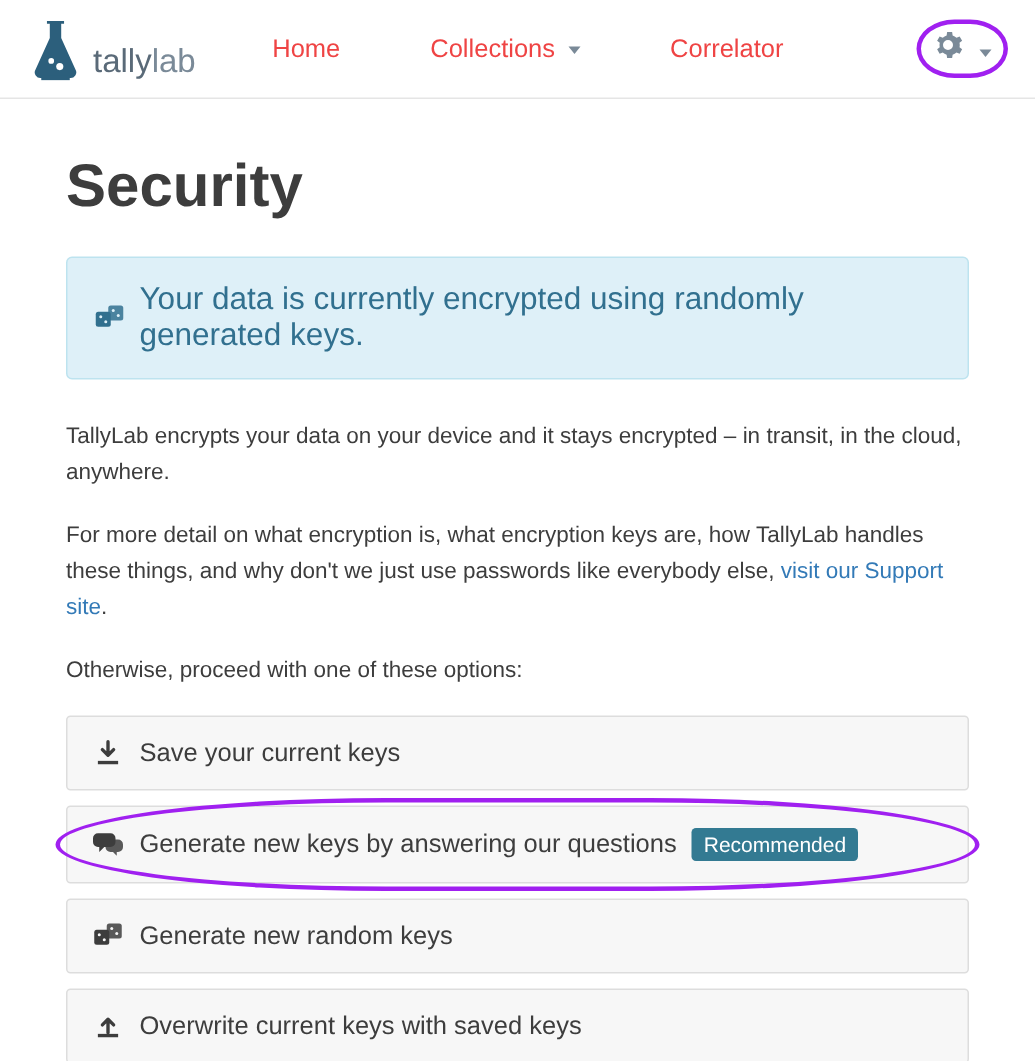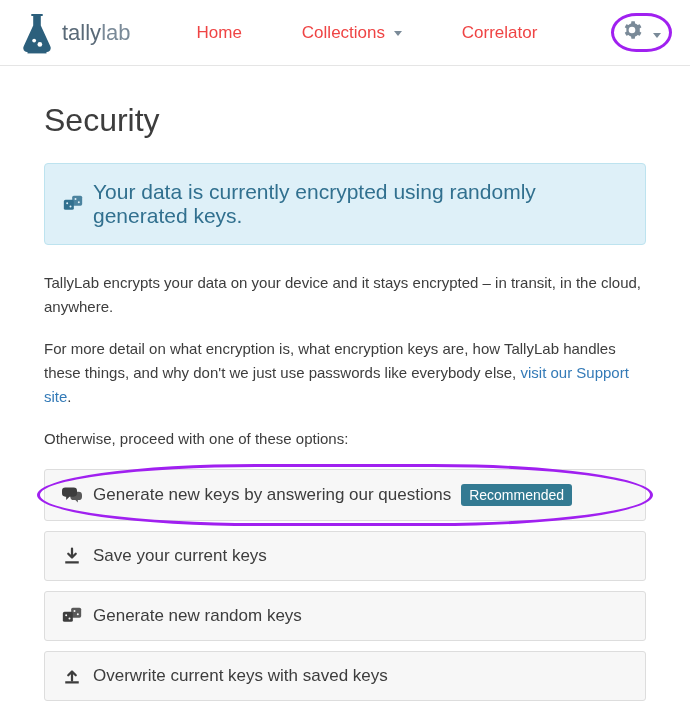--- a/index.html
+++ b/index.html
@@ -11,22 +11,22 @@
   }
   .navbar {
     display: flex;
     align-items: center;
     padding: 8px 18px;
     border-bottom: 1px solid #e5e5e5;
     height: 66px;
   }
   .logo {
     display: flex;
-    align-items: center;
-    margin-right: 32px;
+    align-items: flex-end;
+    margin-right: 17px;
   }
   .logo svg { width: 38px; height: 42px; }
   .logo-text {
     font-size: 22px;
     color: #5a6a78;
     margin-left: 6px;
   }
   .logo-text .bold { font-weight: 400; }
   .logo-text .light { font-weight: 300; color: #7a8a98; }
   .nav-links { display:flex; align-items:center; gap: 26px; flex:1;}
@@ -47,22 +47,22 @@
   }
   .gear-wrap {
     position: relative;
     padding: 4px 8px;
     border: 3px solid #a020f0;
     border-radius: 50% / 60%;
   }
   .gear-wrap .caret { margin-left:6px; }
   .content { padding: 24px 44px 40px 44px; }
   .page-title {
-    font-size: 32px;
-    font-weight: 400;
+    font-size: 40px;
+    font-weight: 700;
     color: #3d3d3d;
     margin: 12px 0 24px 0;
   }
   .alert {
     background: #def0f8;
     border: 1px solid #bde3ef;
     border-radius: 4px;
     padding: 16px 18px;
     color: #31708f;
     font-size: 21px;
@@ -157,39 +157,39 @@
 
   <p class="para">
     <span>For more detail on what encryption is, what encryption keys are, how TallyLab handles these things, and why don't we just use passwords like everybody else, </span><a href="#">visit our Support site</a><span>.</span>
   </p>
 
   <p class="para">Otherwise, proceed with one of these options:</p>
 
   <div class="panel-group">
 
     <div class="panel">
+      <span class="picon">
+        <svg width="18" height="18" viewBox="0 0 24 24">
+          <path fill="#3d3d3d" d="M12 2v12m0 0l-5-5m5 5l5-5" stroke="#3d3d3d" stroke-width="3" stroke-linecap="round"></path>
+          <rect x="3" y="19" width="18" height="3" fill="#3d3d3d"></rect>
+        </svg>
+      </span>
+      <span>Save your current keys</span>
+    </div>
+
+    <div class="panel">
       <span class="highlight-ellipse"></span>
       <span class="picon">
         <svg width="20" height="18" viewBox="0 0 24 20">
           <path fill="#3d3d3d" d="M4 2h10a4 4 0 0 1 4 4v3a4 4 0 0 1-4 4H9l-4 4v-4H4a4 4 0 0 1-4-4V6a4 4 0 0 1 4-4z" transform="translate(0,-1)"></path>
           <path fill="#3d3d3d" d="M14 6h6a4 4 0 0 1 4 4v2a4 4 0 0 1-4 4h-1v3l-3-3h-2a4 4 0 0 1-4-4" opacity="0.85"></path>
         </svg>
       </span>
       <span>Generate new keys by answering our questions</span>
       <span class="badge">Recommended</span>
-    </div>
-
-    <div class="panel">
-      <span class="picon">
-        <svg width="18" height="18" viewBox="0 0 24 24">
-          <path fill="#3d3d3d" d="M12 2v12m0 0l-5-5m5 5l5-5" stroke="#3d3d3d" stroke-width="3" stroke-linecap="round"></path>
-          <rect x="3" y="19" width="18" height="3" fill="#3d3d3d"></rect>
-        </svg>
-      </span>
-      <span>Save your current keys</span>
     </div>
 
     <div class="panel">
       <span class="picon">
         <svg width="20" height="20" viewBox="0 0 24 24">
           <rect x="1" y="7" width="12" height="12" rx="2" fill="#3d3d3d"></rect>
           <rect x="11" y="2" width="12" height="12" rx="2" fill="#3d3d3d" opacity="0.85"></rect>
           <circle cx="5" cy="11" r="1.2" fill="#f7f7f7"></circle>
           <circle cx="9" cy="15" r="1.2" fill="#f7f7f7"></circle>
           <circle cx="15" cy="6" r="1.2" fill="#f7f7f7"></circle>

